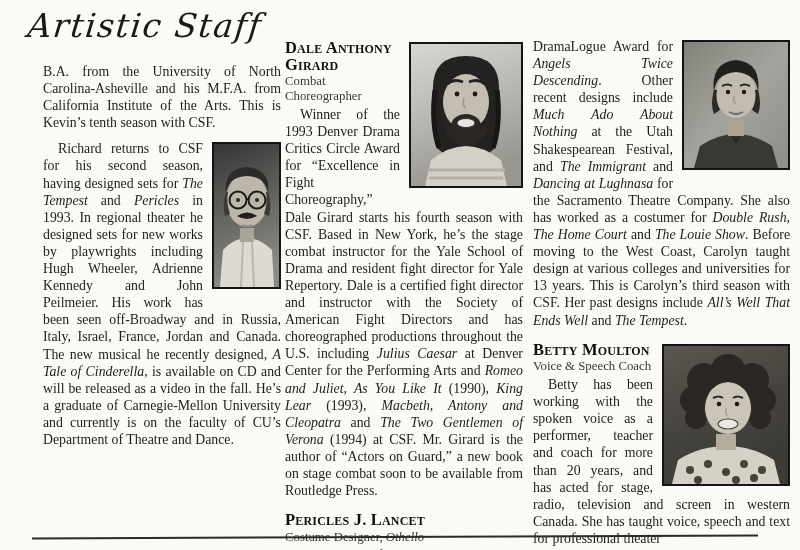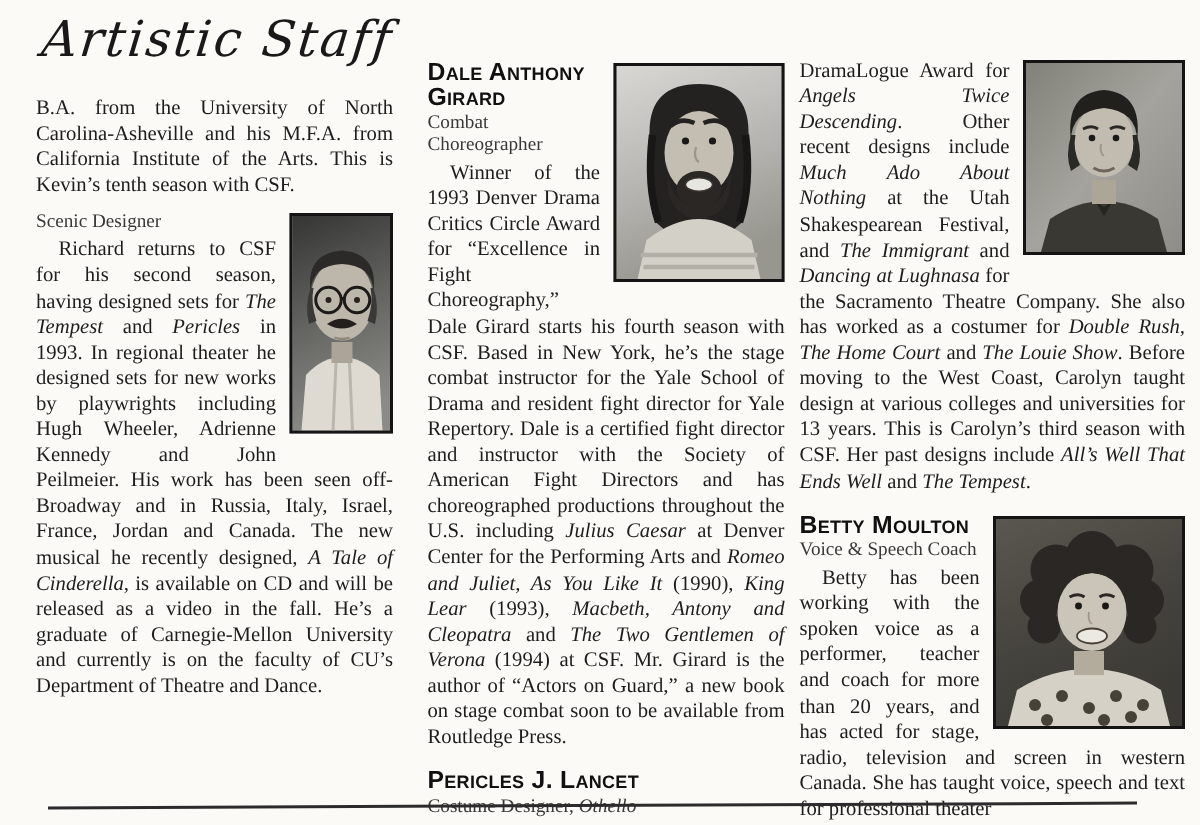--- a/index.html
+++ b/index.html
@@ -8,30 +8,30 @@
     background:#fbfaf6;overflow:hidden;
     font-family:"Liberation Serif",serif;color:#1e1e1e;
   }
   .title{
     position:absolute;left:28px;top:6px;
     font-family:"DejaVu Serif",serif;font-style:italic;
     font-size:33px;letter-spacing:1.5px;color:#191919;
     transform:skewX(-6deg);white-space:nowrap;
   }
   .col{position:absolute;}
-  .col-left{left:24px;top:63px;width:238px;}
+  .col-left{left:43px;top:63px;width:238px;}
   .col-center{left:285px;top:40px;width:238px;}
   .col-right{left:533px;top:38px;width:257px;}
   p.body{
     margin:0;font-size:13.8px;line-height:17.1px;
     text-align:justify;color:#1d1d1d;font-family:Liberation Serif, serif;
   }
   p.indent{text-indent:15px;}
   .bio-name{
-    margin:0;font-family:Liberation Sans, sans-serif;font-weight:bold;
+    margin:0;font-family:Liberation Serif, serif;font-weight:bold;
     font-variant:small-caps;font-size:16.5px;line-height:16.5px;
     letter-spacing:.2px;color:#101010;
   }
   .role{
     font-family:Liberation Serif, serif;font-size:12.8px;
     line-height:15px;color:#383838;margin:1px 0 2px 0;
   }
   .credits{font-style:italic;margin-top:-1px;}
   .bio{margin-top:9px;}
   .col-center .bio:first-child,.col-right .sec:first-child{margin-top:0;}
@@ -78,21 +78,20 @@
           <path d="M54 48 Q58 60 55 72 L50 70 Q54 58 52 48 Z" fill="#3b3937"></path>
           <circle cx="24" cy="56" r="8.5" fill="none" stroke="#1d1b1a" stroke-width="2"></circle>
           <circle cx="43" cy="56" r="8.5" fill="none" stroke="#1d1b1a" stroke-width="2"></circle>
           <line x1="32" y1="55" x2="35.5" y2="55" stroke="#1d1b1a" stroke-width="2"></line>
           <circle cx="24" cy="56" r="2" fill="#26231f"></circle>
           <circle cx="43" cy="56" r="2" fill="#26231f"></circle>
           <path d="M23 72 Q33 65 43 72 Q33 78 23 72 Z" fill="#241f1c"></path>
           <path d="M28 81 Q33 83 38 81" stroke="#8f887c" stroke-width="1.5" fill="none"></path>
         </svg>
       </figure>
-      <div class="role">Scenic Designer</div>
       <p class="body indent">Richard returns to CSF for his second season, having designed sets for <i>The Tempest</i> and <i>Pericles</i> in 1993. In regional theater he designed sets for new works by playwrights including Hugh Wheeler, Adrienne Kennedy and John Peilmeier. His work has been seen off-Broadway and in Russia, Italy, Israel, France, Jordan and Canada. The new musical he recently designed, <i>A Tale of Cinderella</i>, is available on CD and will be released as a video in the fall. He’s a graduate of Carnegie-Mellon University and currently is on the faculty of CU’s Department of Theatre and Dance.</p>
     </section>
   </div>
 
   <div class="col col-center">
     <section class="bio">
       <figure class="photo" style="width:110px;height:142px">
         <svg width="110" height="142" viewBox="0 0 110 142" aria-hidden="true">
           <defs>
             <linearGradient id="bgD" x1="0" y1="0" x2="0.3" y2="1">

